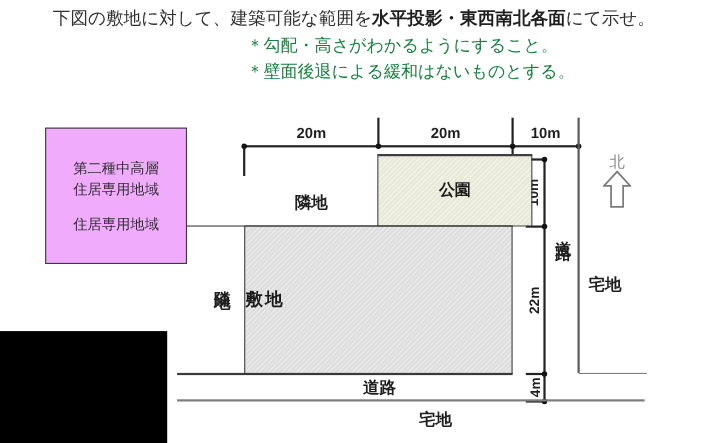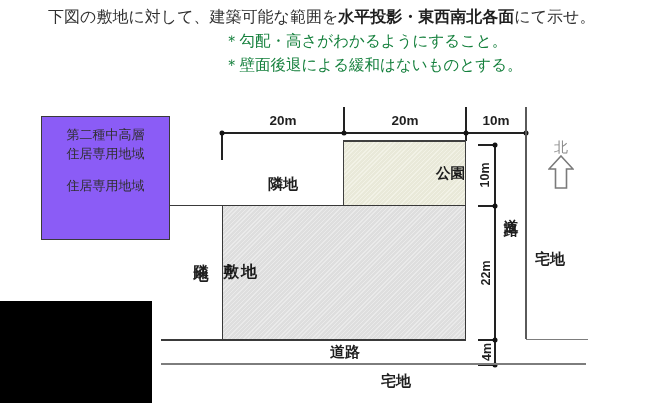--- a/index.html
+++ b/index.html
@@ -10,22 +10,22 @@
   }
   .abs { position:absolute; }
   .title-line { left:48px; top:7px; font-size:16px; color:#303030; white-space:nowrap; }
   .title-line b { font-weight:bold; color:#1f1f1f; }
   .note { left:224px; font-size:15.5px; color:#15803d; white-space:nowrap; }
   .note1 { top:31px; } .note2 { top:55px; }
 
   
   .zone-box {
     left:41px; top:116px; width:129px; height:124px; box-sizing:border-box;
-    border:1.5px solid #3a3a3a; background:#8b5cf6; z-index:3;
-    font-size:13px; line-height:1.45; text-align:center; padding-top:9px;
+    border:1.5px solid #3a3a3a; background:#f0abfc; z-index:3;
+    font-size:13px; line-height:1.45; text-align:center; padding-top:27px;
   }
   .zone-gap { height:13px; }
   .zone-last { display:flex; align-items:center; justify-content:center; gap:4px; margin-top:1px; }
   .frac { display:inline-flex; flex-direction:column; align-items:center; font-weight:bold; font-size:12.5px; line-height:1.15; }
   .frac .num { border-bottom:1.4px solid #2a2a2a; padding:0 2px; }
   .frac .den { padding:0 2px; }
 
   
   .hline { height:1.4px; background:#3a3a3a; }
   .vline { width:1.4px; background:#3a3a3a; }
@@ -42,24 +42,24 @@
     font-size:12.5px; font-weight:bold; color:#1f1f1f; white-space:nowrap;
     transform:translate(-50%,-50%) rotate(-90deg);
   }
   
   .vtext {
     writing-mode:vertical-rl; text-orientation:upright;
     font-size:15px; font-weight:bold; color:#1f1f1f; letter-spacing:3px; line-height:1;
   }
 
   .park {
-    left:343px; top:140px; width:123px; height:66px; box-sizing:border-box;
+    left:343px; top:140px; width:141px; height:66px; box-sizing:border-box;
     border:1px solid #3f3f3f; border-top:2.5px solid #3f3f3f;
     background:repeating-linear-gradient(135deg,#f2f2e6 0 1px,#e9e9d9 1px 3px);
-    display:flex; flex-direction:column; align-items:flex-end; justify-content:center;
+    display:flex; flex-direction:column; align-items:center; justify-content:center;
     z-index:2;
   }
   .park-title { font-size:14.5px; font-weight:bold; color:#1c1c1c; line-height:1.1; }
   .park-hint  { font-size:9.5px; color:#1c1c1c; margin-top:2px; white-space:nowrap; }
 
   .site {
     left:222px; top:205px; width:244px; height:135px; box-sizing:border-box;
     border:1.4px solid #383838;
     background:repeating-linear-gradient(135deg,#eaeaea 0 1px,#dedede 1px 3px);
     display:flex; align-items:center; z-index:2;

